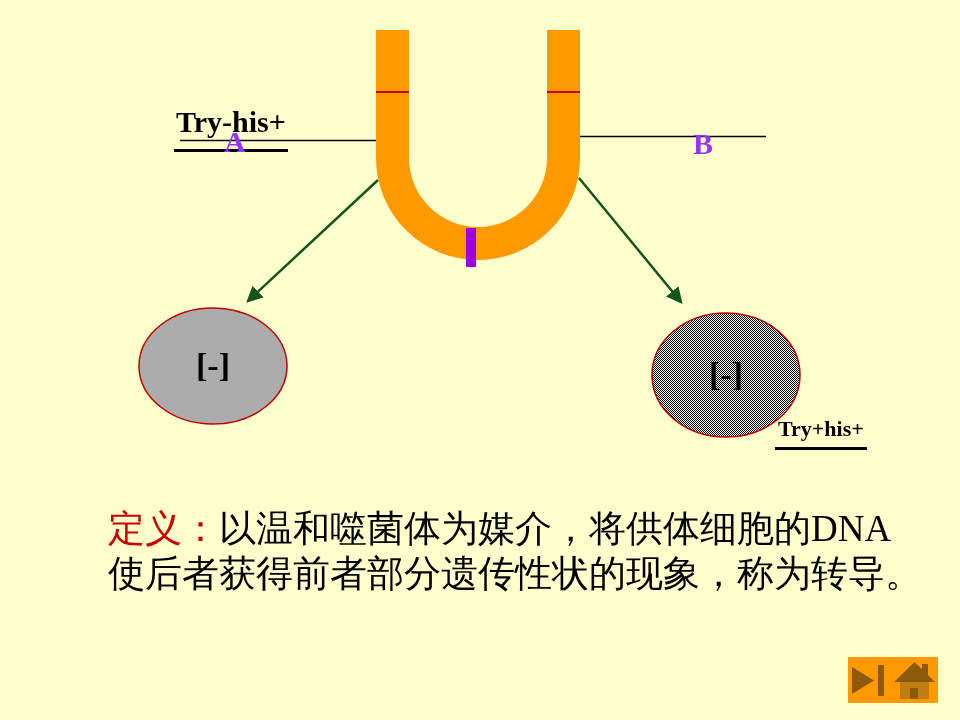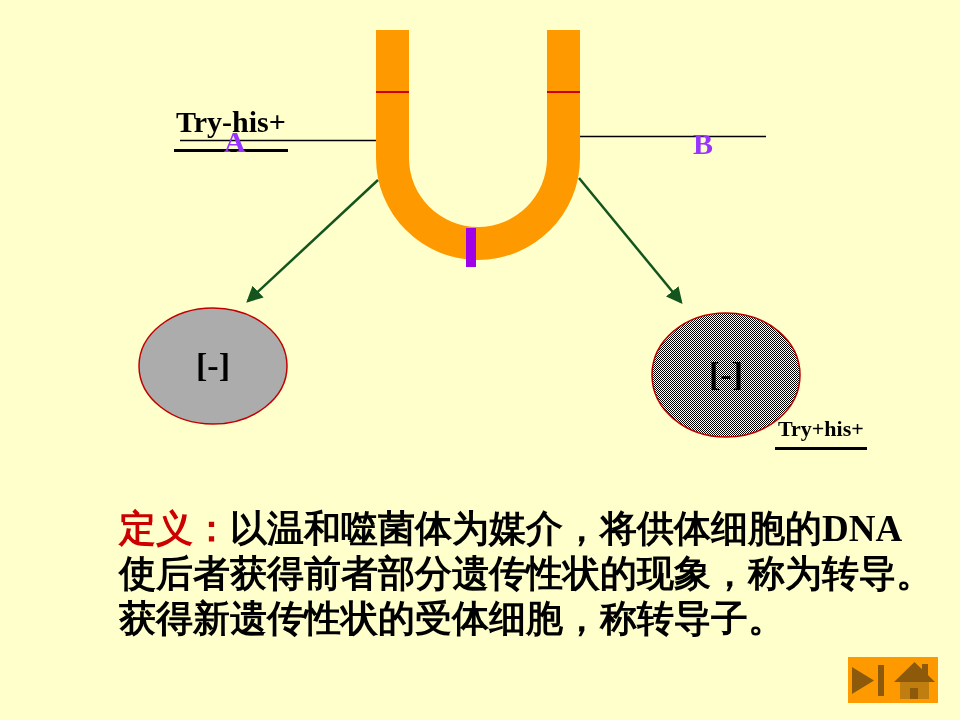--- a/index.html
+++ b/index.html
@@ -26,22 +26,22 @@
   }
   .plate-text{
     display:flex; align-items:center; justify-content:center;
     font-size:34px; font-weight:bold;
   }
   .plate-caption{
     font-size:22px; font-weight:bold; line-height:30px;
     border-bottom:3px solid #000; padding:0 3px 3px 3px; white-space:nowrap;
   }
   .definition{
-    left:119px; top:506px; width:830px;
-    font-size:37px; font-weight:bold; line-height:45px;
+    left:108px; top:506px; width:830px;
+    font-size:37px; font-weight:normal; line-height:45px;
   }
   .definition .line{white-space:nowrap;}
   .definition .lead{color:var(--definition-lead);}
   .nav-panel{
     left:848px; top:657px; width:90px; height:46px;
     background:var(--nav-panel);
     display:flex; align-items:center; justify-content:center; gap:9px;
   }
   .nav-btn{
     border:none; background:transparent; padding:0; margin:0;
@@ -90,21 +90,20 @@
   <div class="abs plate-text" style="left:139px; top:307px; width:148px; height:118px;">[-]</div>
   <div class="abs plate-text" style="left:652px; top:313px; width:148px; height:124px;">[-]</div>
 
   <div class="abs plate-caption" style="left:775px; top:414px;">Try+his+</div>
 
   <div class="abs definition">
     <div class="line">
       <span class="lead">定义：</span><span>以温和噬菌体为媒介，将供体细胞的DNA</span>
     </div>
     <div class="line">使后者获得前者部分遗传性状的现象，称为转导。</div>
-    <div class="line">获得新遗传性状的受体细胞，称转导子。</div>
   </div>
 
   <div class="abs nav-panel">
     <button class="nav-btn" title="">
       <svg width="33" height="33" viewBox="0 0 33 33">
         <polygon points="0,3 0,30 22,16.5" style="fill:var(--nav-icon-dark,#8C5A0A)"></polygon>
         <rect x="26" y="1" width="6" height="31" style="fill:var(--nav-icon-dark,#8C5A0A)"></rect>
       </svg>
     </button>
     <button class="nav-btn" title="">

